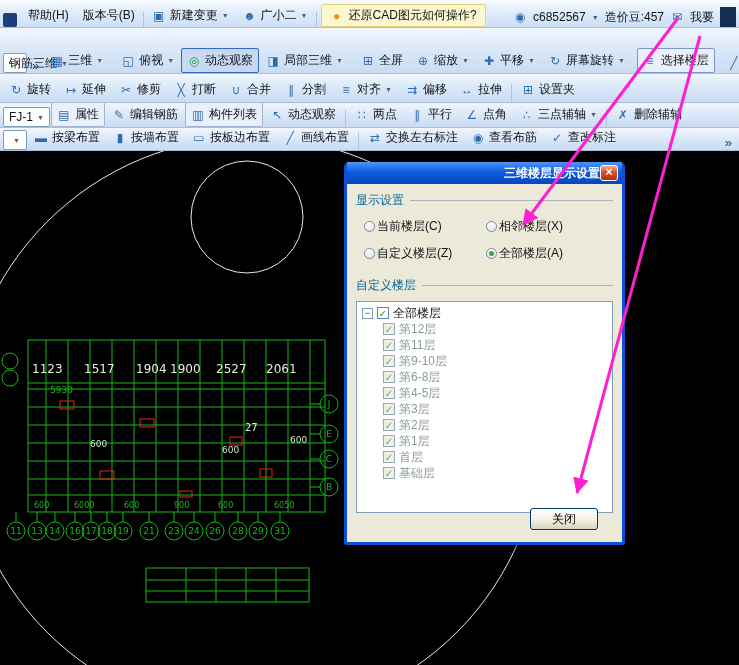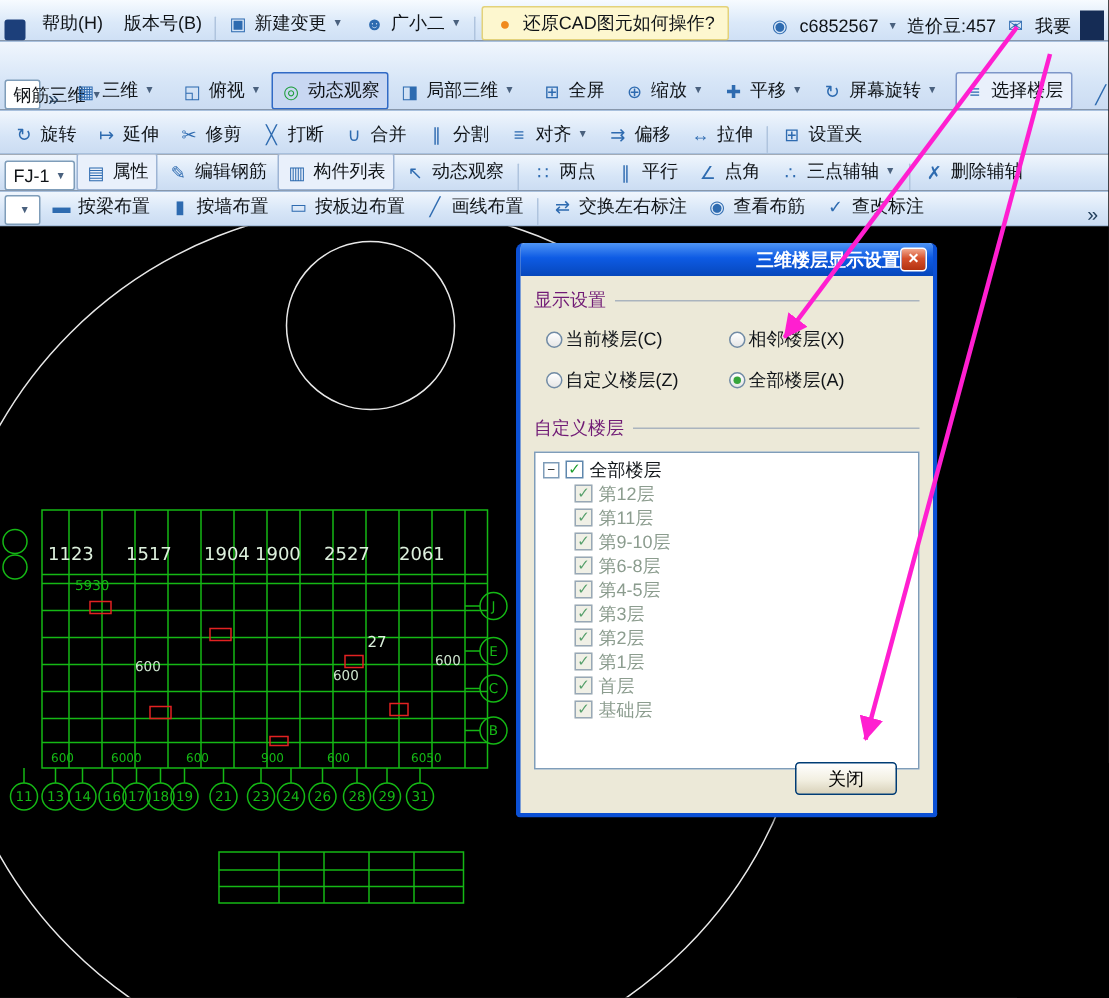--- a/index.html
+++ b/index.html
@@ -29,21 +29,21 @@
 .overflow{padding:0 4px;color:#23405e;font-size:13px}
 .ovf-right{margin-left:auto}
 
 .canvas{position:absolute;left:0;top:151px;width:739px;height:514px;background:#000}
 svg text{font-family:"DejaVu Sans","Liberation Sans",sans-serif}
 
 .dialog{position:absolute;left:344px;top:162px;width:281px;height:383px;z-index:10;border:3px solid #0b50d5;border-top:none;border-radius:5px 5px 3px 3px;background:#ece9d8;box-shadow:3px 3px 9px rgba(0,0,0,.5)}
 .dlg-title{height:22px;display:flex;align-items:center;justify-content:flex-end;padding:0 4px 0 7px;background:linear-gradient(#4f95f5,#0e5be4 45%,#0647bb);color:#fff;font-weight:bold;border-radius:3px 3px 0 0}
 .dlg-close{width:18px;height:16px;background:linear-gradient(#f2a88e,#d6502c 45%,#b33211);border:1px solid #fff;border-radius:3px;color:#fff;font-size:12px;line-height:13px;text-align:center;font-weight:bold}
 .dlg-body{position:relative;height:calc(100% - 22px);padding:5px 9px}
-.sect{display:flex;align-items:center;gap:6px;color:#701a75;margin:3px 0 7px}
+.sect{display:flex;align-items:center;gap:6px;color:#0369a1;margin:3px 0 7px}
 .sect-line{flex:1;height:1px;background:#aab4be}
 .radio-grid{display:grid;grid-template-columns:122px 1fr;row-gap:10px;padding:2px 4px 12px 8px}
 .radio{display:flex;align-items:center;gap:2px}
 .rb{width:11px;height:11px;min-width:11px;border-radius:50%;border:1px solid #718ba5;background:linear-gradient(#fff,#e6e6e6);position:relative}
 .radio.checked .rb::after{content:"";position:absolute;left:2px;top:2px;width:5px;height:5px;border-radius:50%;background:#36a53a}
 .listbox{border:1px solid #7f9db9;background:#fff;height:212px;padding:3px 0 0 5px;overflow:hidden}
 .trow{display:flex;align-items:center;gap:4px;height:16px}
 .trow.child{padding-left:21px;color:#8b9c8e}
 .expander{width:11px;height:11px;min-width:11px;border:1px solid #7e9cb8;background:#fff;font-size:9px;line-height:9px;text-align:center;color:#333}
 .cb{width:12px;height:12px;min-width:12px;border:1px solid #5f87ad;background:#fff;font-size:10px;line-height:11px;text-align:center;color:#1d9e2f;font-weight:bold}

